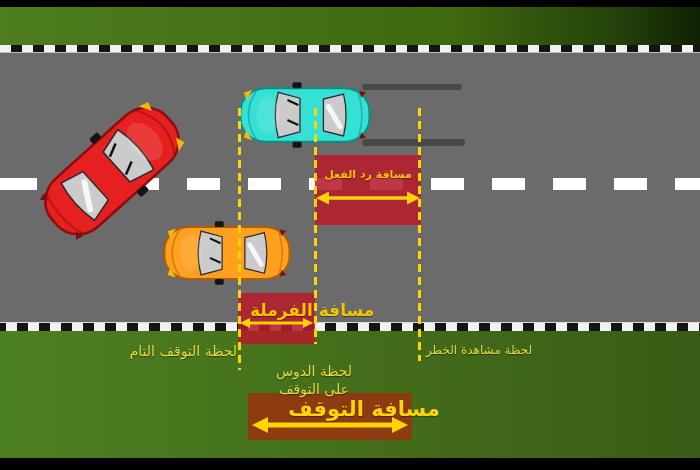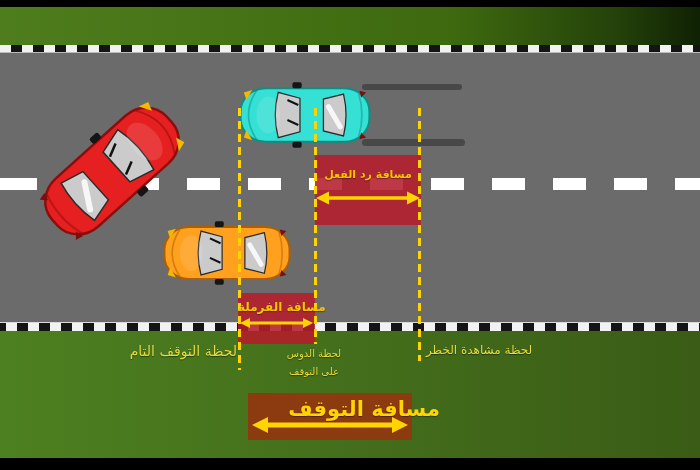--- a/index.html
+++ b/index.html
@@ -48,26 +48,26 @@
   .vline{width:3px;z-index:7;
     background:repeating-linear-gradient(180deg,var(--accent-yellow) 0 8px,transparent 8px 13px);}
   .vline.l1{left:238px;top:108px;height:262px;}
   .vline.l2{left:314px;top:108px;height:236px;}
   .vline.l3{left:418px;top:108px;height:253px;}
 
   
   .lbl{z-index:8;font-weight:normal;color:var(--label-yellow);
        text-shadow:0 1px 1px rgba(0,0,0,.45);white-space:nowrap;}
   .lbl-full-stop{left:100px;top:343px;width:137px;font-size:14px;text-align:right;}
-  .lbl-brake-press{left:248px;top:345px;width:132px;font-size:10px;text-align:center;line-height:18px;white-space:normal;}
+  .lbl-brake-press{left:248px;top:362px;width:132px;font-size:14px;text-align:center;line-height:18px;white-space:normal;}
   .lbl-hazard{left:426px;top:343px;width:140px;font-size:12px;text-align:left;}
   .boxlbl{z-index:8;font-weight:bold;color:var(--box-label);text-align:center;
           text-shadow:0 1px 1px rgba(0,0,0,.4);white-space:nowrap;}
   .lbl-reaction{left:315px;top:168px;width:106px;font-size:11px;}
-  .lbl-braking{left:238px;top:300px;width:77px;font-size:12px;}
+  .lbl-braking{left:238px;top:300px;width:77px;font-size:17px;padding-left:12px;}
   .lbl-stopping{left:248px;top:397px;width:192px;font-size:21px;color:var(--accent-yellow);text-align:right;}
 
   .arrow{z-index:8;}
   .arrow svg{display:block;}
   .arrow line{stroke:var(--accent-yellow);}
   .arrow polygon{fill:var(--accent-yellow);}
   .ar-reaction{left:316px;top:189px;}
   .ar-braking{left:240px;top:316px;}
   .ar-stopping{left:252px;top:414px;}
 </style>

